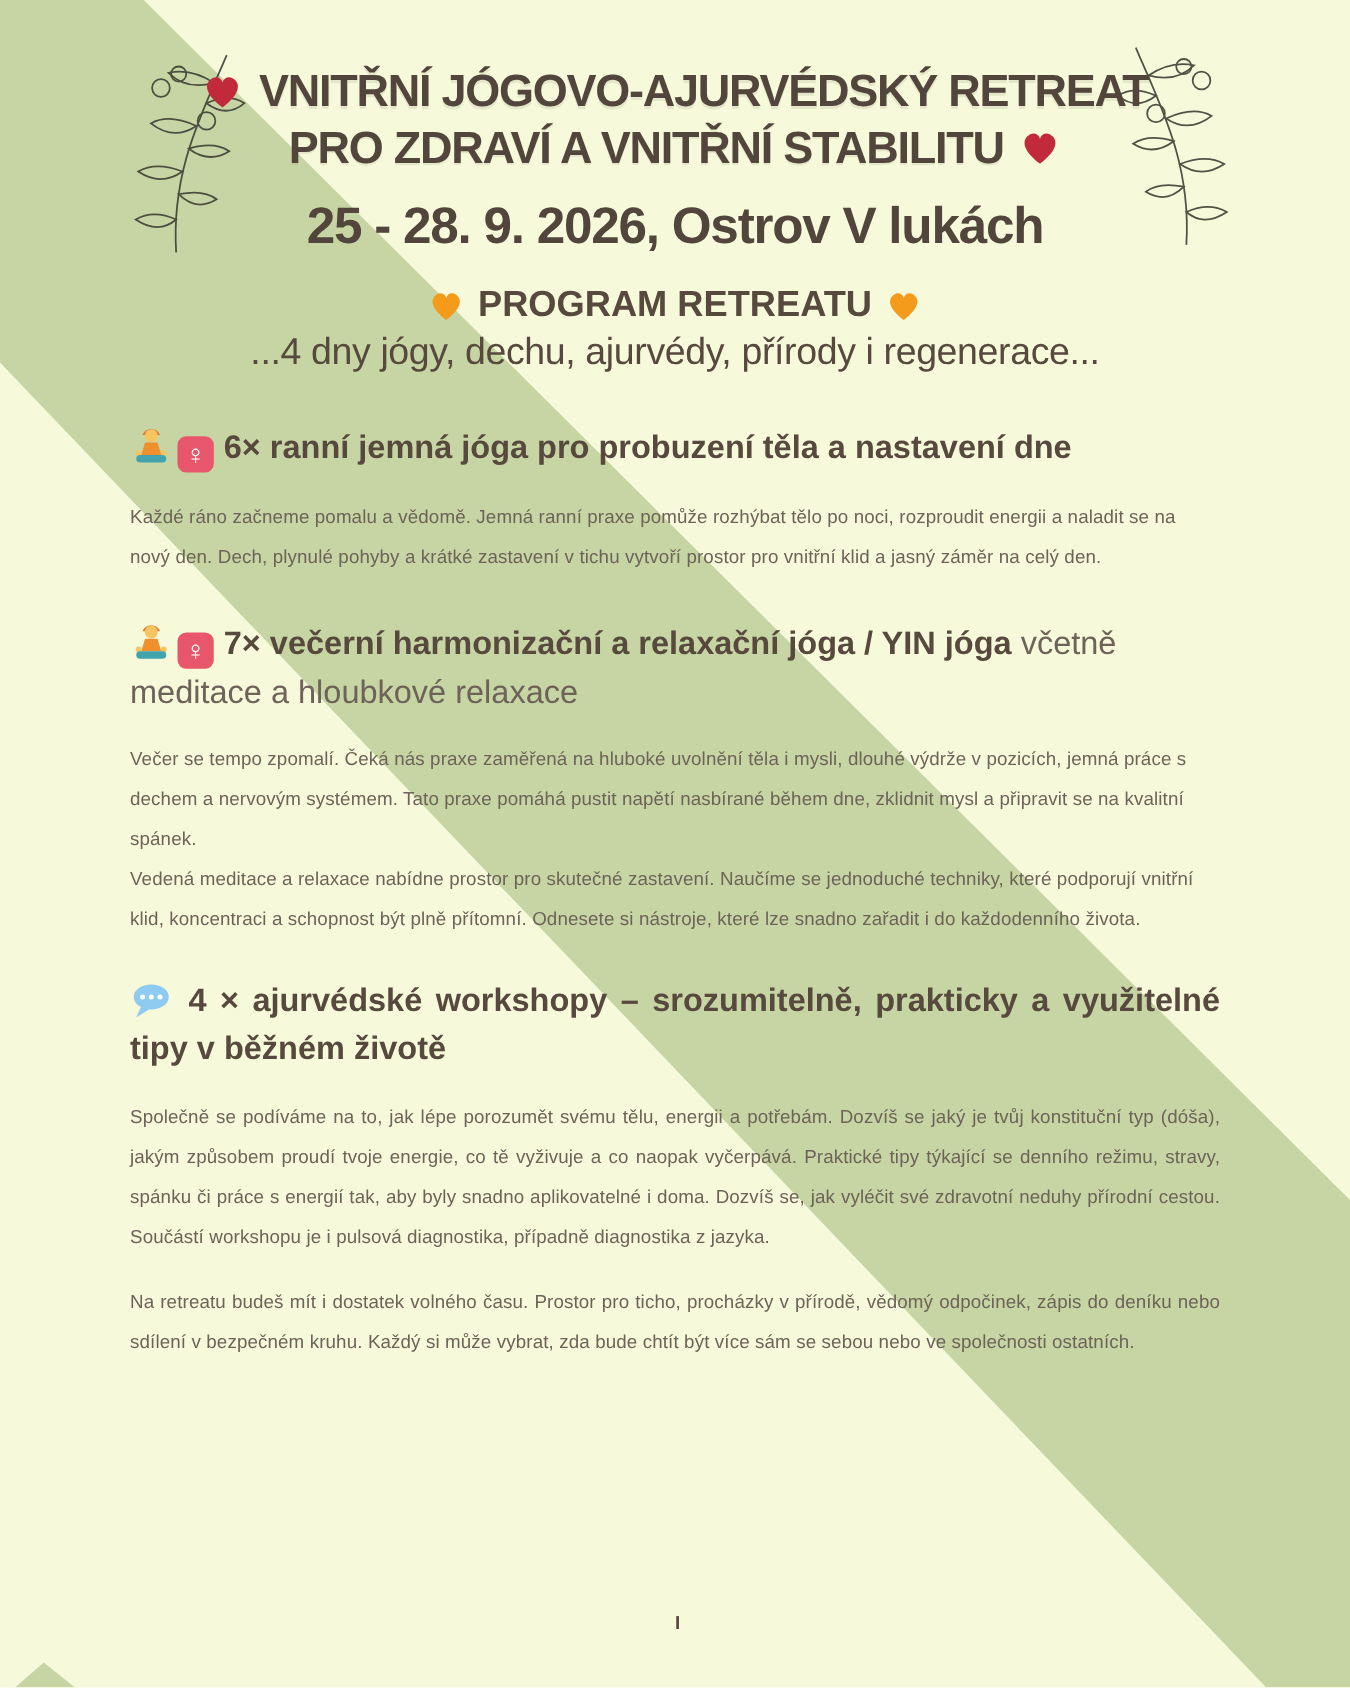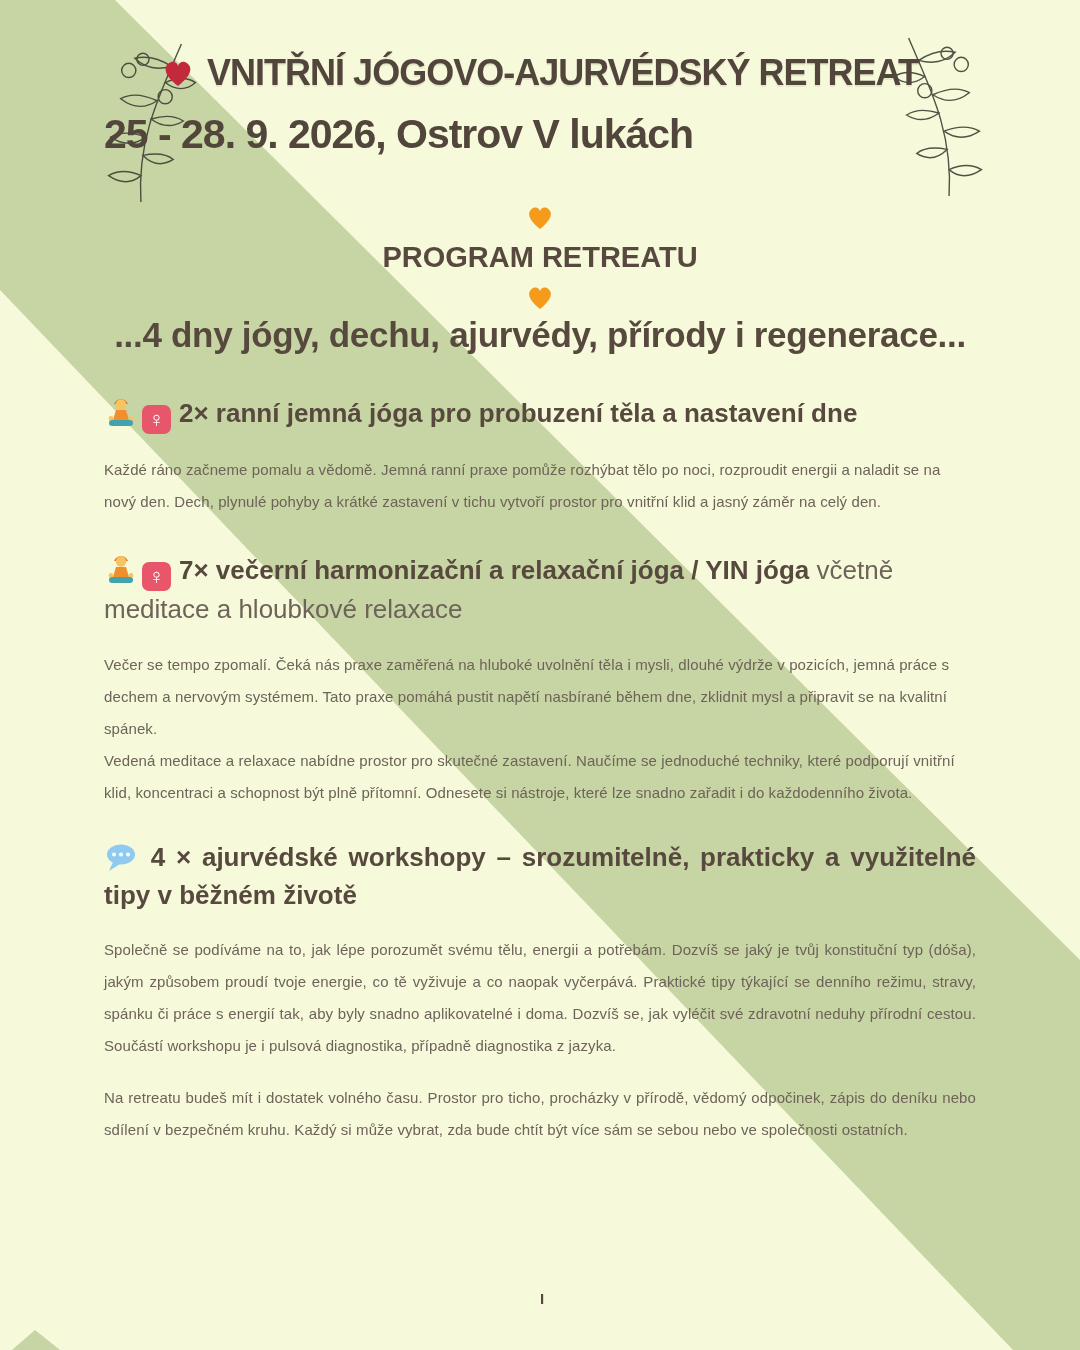--- a/index.html
+++ b/index.html
@@ -14,26 +14,26 @@
   .band-svg{position:absolute;inset:0;z-index:0;}
   .olive{position:absolute;z-index:1;opacity:.9;}
   .olive-left{left:78px;top:36px;width:140px;height:172px;}
   .olive-right{left:872px;top:30px;width:140px;height:172px;transform:scaleX(-1);}
   .content{position:relative;z-index:2;padding:0 104px;}
 
   .title-block{margin-top:50px;text-align:center;color:var(--title,#52463c);
     font-weight:bold;font-size:36px;letter-spacing:-1px;line-height:1.26;
     text-shadow:0 2px 0 rgba(110,96,70,.12);}
   .title-line{display:flex;justify-content:center;align-items:center;gap:12px;}
-  .date-line{margin-top:16px;font-weight:bold;font-size:41px;
+  .date-line{margin-top:16px;text-align:center;font-weight:bold;font-size:41px;
     letter-spacing:-1px;color:var(--title,#52463c);}
 
-  .program-head{margin-top:46px;display:flex;justify-content:center;align-items:center;gap:10px;
-    font-weight:bold;font-size:29px;color:var(--heading,#57493e);flex-direction:column;}
-  .subtitle{margin-top:4px;text-align:center;font-weight:bold;font-size:35px;
+  .program-head{margin-top:24px;display:flex;justify-content:center;align-items:center;gap:10px;
+    font-weight:bold;font-size:29px;color:var(--heading,#57493e);}
+  .subtitle{margin-top:4px;text-align:center;font-weight:normal;font-size:30px;
     color:var(--heading,#57493e);letter-spacing:-0.3px;}
 
   .sec-head{font-weight:bold;font-size:26px;line-height:1.45;color:var(--heading,#57493e);}
   .sec-head .normal{font-weight:normal;color:var(--body,#6e6359);}
   .left{text-align:left;}
   .just{text-align:justify;}
   .para{font-size:15px;line-height:32px;letter-spacing:.1px;margin-top:20px;
     color:var(--body,#6e6359);white-space:pre-line;}
   .mt40{margin-top:40px;} .mt34{margin-top:34px;} .mt30{margin-top:30px;}
 
@@ -87,20 +87,26 @@
 
   <div class="content">
 
     <div class="title-block">
       <div class="title-line">
         <svg class="icon" width="34" height="30" viewBox="0 0 34 30">
           <path d="M17 28 C 4 18 2 10 7.5 5.5 C 11.5 2.2 16 4 17 8 C 18 4 22.5 2.2 26.5 5.5 C 32 10 30 18 17 28 Z" style="fill:var(--red)"></path>
         </svg>
         <span>VNITŘNÍ JÓGOVO-AJURVÉDSKÝ RETREAT</span>
       </div>
+      <div class="title-line">
+        <span>PRO ZDRAVÍ A VNITŘNÍ STABILITU</span>
+        <svg class="icon" width="34" height="30" viewBox="0 0 34 30">
+          <path d="M17 28 C 4 18 2 10 7.5 5.5 C 11.5 2.2 16 4 17 8 C 18 4 22.5 2.2 26.5 5.5 C 32 10 30 18 17 28 Z" style="fill:var(--red)"></path>
+        </svg>
+      </div>
     </div>
 
     <div class="date-line">25 - 28. 9. 2026, Ostrov V lukách</div>
 
     <div class="program-head">
       <svg class="icon" width="30" height="27" viewBox="0 0 34 30">
         <path d="M17 28 C 4 18 2 10 7.5 5.5 C 11.5 2.2 16 4 17 8 C 18 4 22.5 2.2 26.5 5.5 C 32 10 30 18 17 28 Z" style="fill:var(--orange)"></path>
       </svg>
       <span>PROGRAM RETREATU</span>
       <svg class="icon" width="30" height="27" viewBox="0 0 34 30">
@@ -110,21 +116,21 @@
     <div class="subtitle">...4 dny jógy, dechu, ajurvédy, přírody i regenerace...</div>
 
     <div class="sec-head left mt40">
       <svg class="icon" width="34" height="34" viewBox="0 0 34 34">
         <path d="M10 9 A 7.5 7.5 0 0 1 24 9 Z" style="fill:var(--hair)"></path>
         <circle cx="17" cy="9.5" r="5.2" style="fill:var(--skin)"></circle>
         <path d="M12 15 L22 15 L25 25 L9 25 Z" style="fill:var(--shirt)"></path>
         <circle cx="7" cy="23.5" r="2.4" style="fill:var(--skin)"></circle>
         <circle cx="27" cy="23.5" r="2.4" style="fill:var(--skin)"></circle>
         <rect x="5" y="25" width="24" height="6" rx="3" style="fill:var(--pants)"></rect>
-      </svg><span class="badge-female">♀</span><span>2× ranní jemná jóga pro probuzení těla a nastavení dne</span>
+      </svg><span class="badge-female">♀</span><span>6× ranní jemná jóga pro probuzení těla a nastavení dne</span>
     </div>
     <div class="para left">Každé ráno začneme pomalu a vědomě. Jemná ranní praxe pomůže rozhýbat tělo po noci, rozproudit energii a naladit se na nový den. Dech, plynulé pohyby a krátké zastavení v tichu vytvoří prostor pro vnitřní klid a jasný záměr na celý den.</div>
 
     <div class="sec-head left mt34">
       <svg class="icon" width="34" height="34" viewBox="0 0 34 34">
         <path d="M10 9 A 7.5 7.5 0 0 1 24 9 Z" style="fill:var(--hair)"></path>
         <circle cx="17" cy="9.5" r="5.2" style="fill:var(--skin)"></circle>
         <path d="M12 15 L22 15 L25 25 L9 25 Z" style="fill:var(--shirt)"></path>
         <circle cx="7" cy="23.5" r="2.4" style="fill:var(--skin)"></circle>
         <circle cx="27" cy="23.5" r="2.4" style="fill:var(--skin)"></circle>

